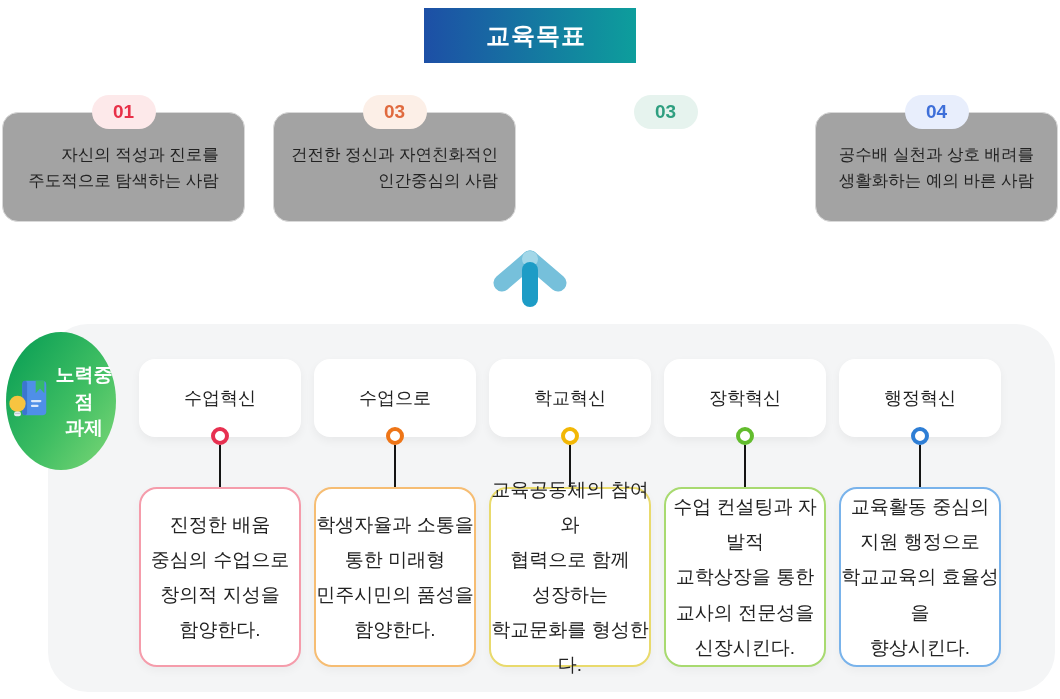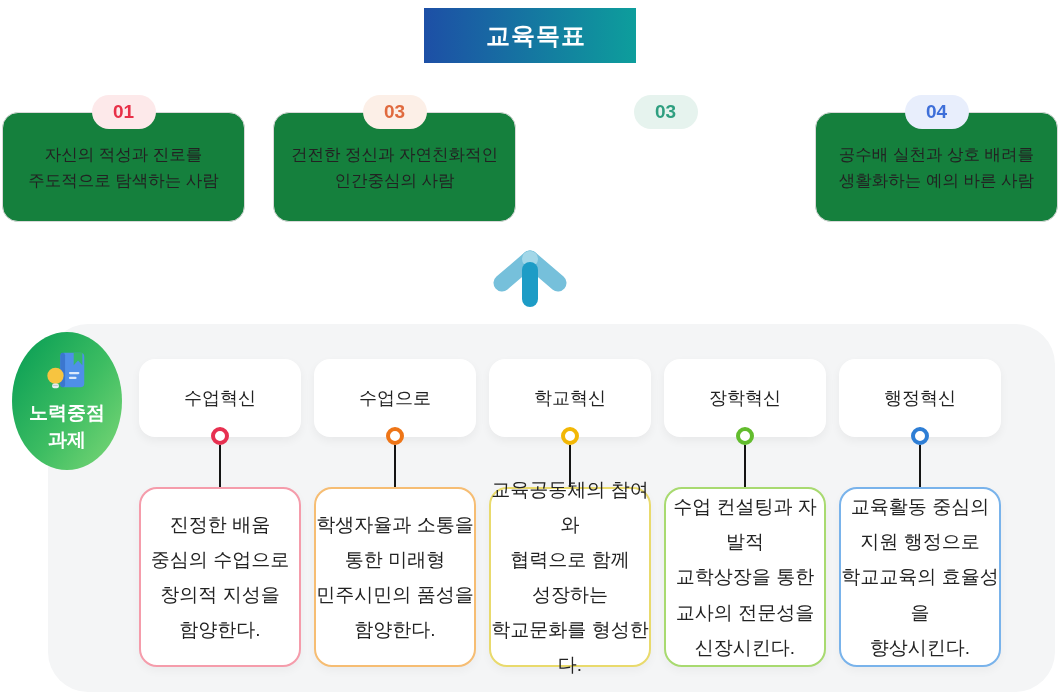--- a/index.html
+++ b/index.html
@@ -15,46 +15,46 @@
     display:flex; align-items:center; justify-content:center;
     color:#fff; font-size:24px; font-weight:bold; letter-spacing:1px;padding-left:12px;
   }
   
   .goals{
     position:absolute; left:2px; top:95px; width:1056px;
     display:flex; gap:28px;
   }
   .goal{ flex:1; position:relative; }
   .goal-box{
-    margin-top:17px; height:110px; background:#15803d;
+    margin-top:17px; height:110px; background:#a3a3a3;
     border:1.5px solid #d9d9d9; border-radius:16px;
     display:flex; align-items:center; justify-content:center;
-    text-align:center; font-size:16.5px; line-height:1.6; font-weight:500;
+    text-align:right; font-size:16.5px; line-height:1.6; font-weight:500;
     white-space:pre-line;
   }
   .goal-badge{
     position:absolute; top:0; left:50%; transform:translateX(-50%);
     width:64px; height:34px; border-radius:17px;
     background:var(--badge-bg,#fde9ea); color:var(--badge-fg,#e83048);
     display:flex; align-items:center; justify-content:center;
     font-size:19px; font-weight:bold; z-index:2;
   }
   
   .up-arrow{ position:absolute; left:492px; top:250px; }
   
   .tasks-panel{
     position:absolute; left:48px; top:324px; width:1007px; height:368px;
     background:#f4f5f6; border-radius:40px;
   }
   
   .section-badge{
-    position:absolute; left:12px; top:332px; width:110px; height:138px;
+    position:absolute; left:6px; top:332px; width:110px; height:138px;
     border-radius:50%;
     background:linear-gradient(125deg,#0ea156 10%,#3dbd62 55%,#7ed877 100%);
-    display:flex; flex-direction:column; align-items:center; justify-content:center;
+    display:flex; flex-direction:row; align-items:center; justify-content:center;
     z-index:3;
   }
   .section-label{
     color:#fff; font-weight:bold; font-size:19px; line-height:1.4;
     text-align:center; white-space:pre-line; margin-top:2px;
   }
   
   .tasks{
     position:absolute; left:139px; top:359px; width:862px;
     display:flex; gap:13px; z-index:2;

